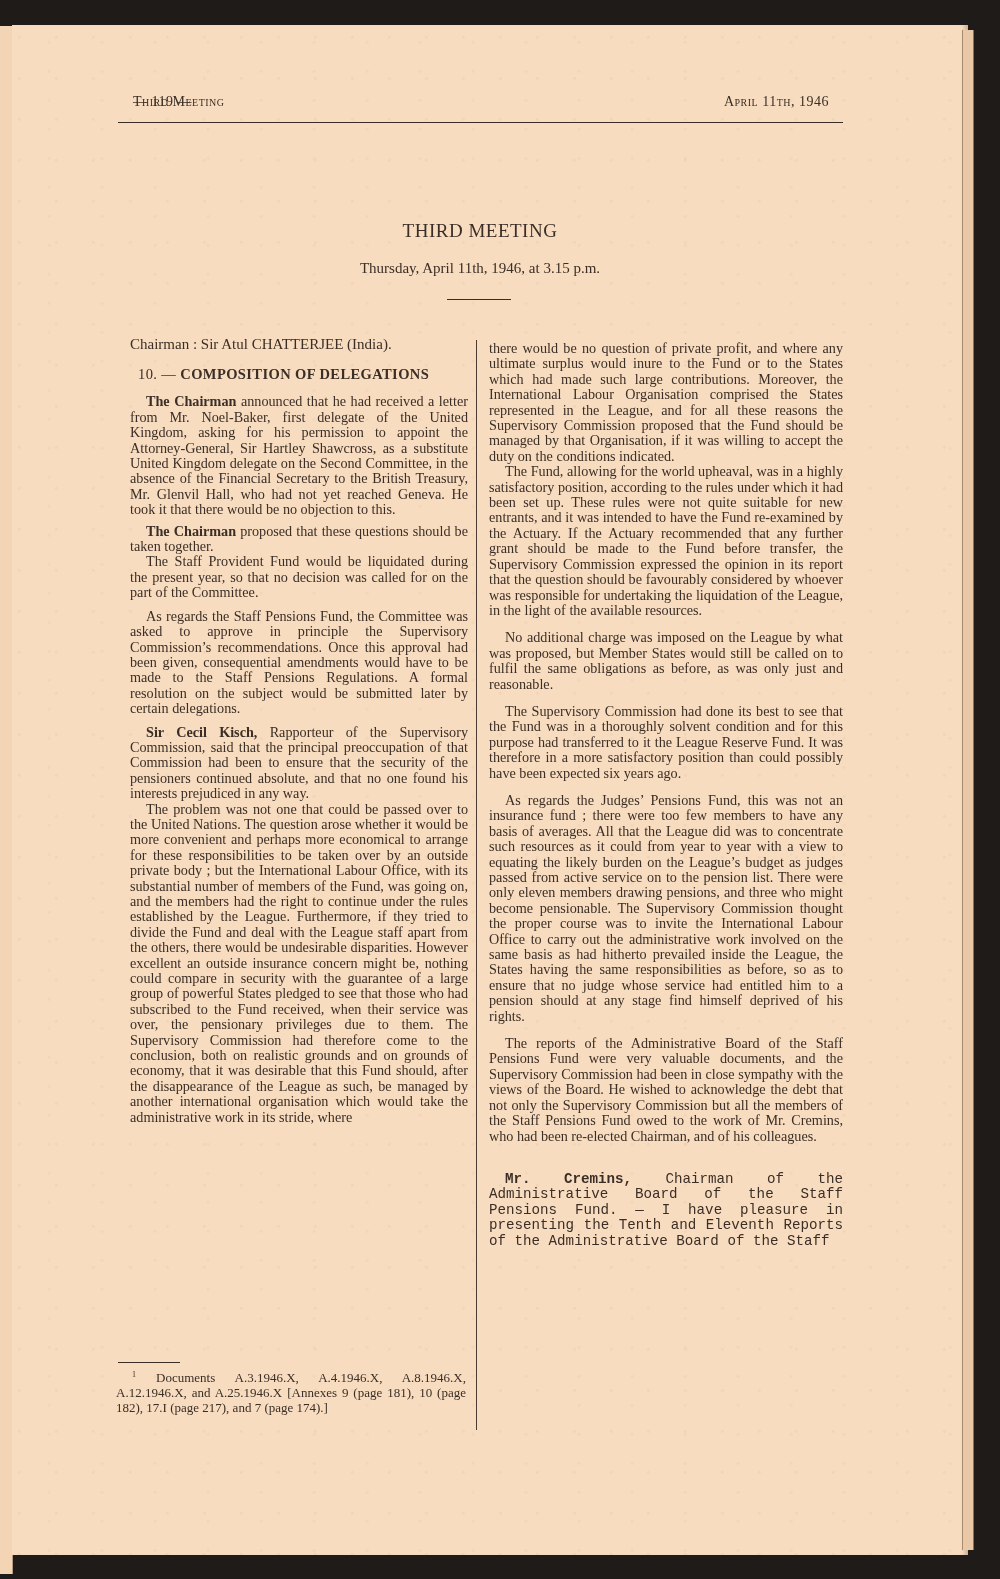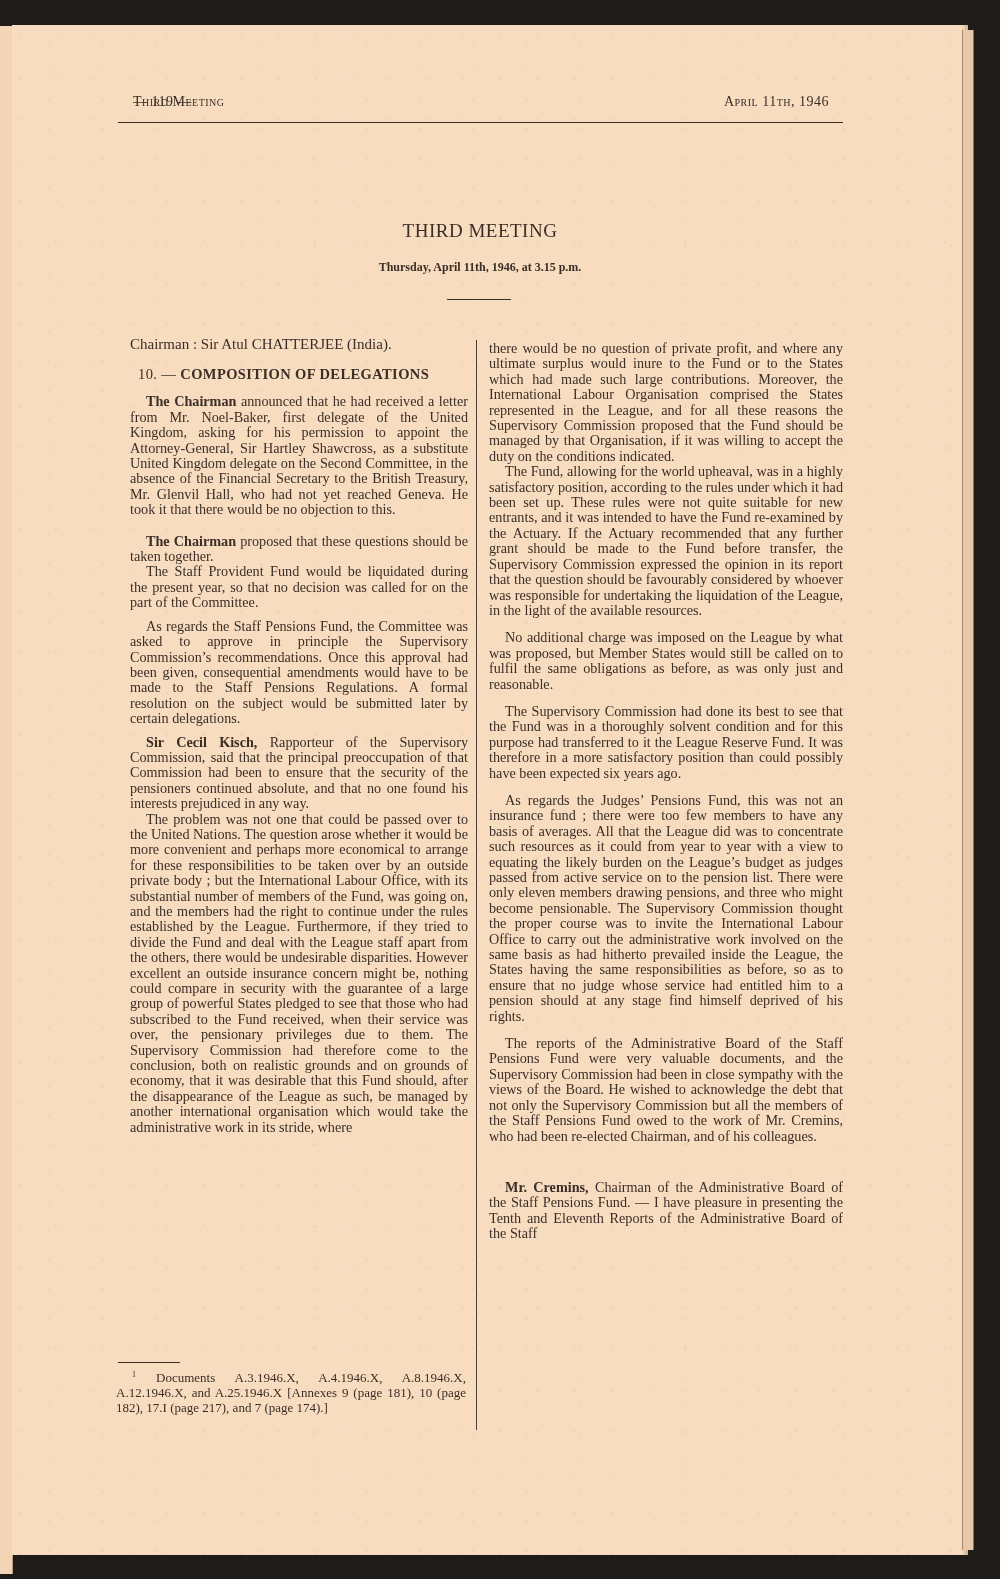--- a/index.html
+++ b/index.html
@@ -37,21 +37,21 @@
   .head-rule {
     position: absolute; top: 122px; left: 118px; width: 725px; height: 1px;
     background: #3a2e26;
   }
   .meeting-title {
     position: absolute; top: 220px; left: 0; width: 960px; text-align: center;
     font-size: 19px; letter-spacing: 0.5px;
   }
   .meeting-date {
     position: absolute; top: 260px; left: 0; width: 960px; text-align: center;
-    font-size: 12px; font-weight: bold;
+    font-size: 15px; font-weight: normal;
   }
   .title-rule {
     position: absolute; top: 299px; left: 447px; width: 64px; height: 1px; background: #3a2e26;
   }
   .col {
     position: absolute; width: 338px;
     font-size: 14.2px; line-height: 15.4px; text-align: justify;
   }
   .col-left { left: 130px; top: 337px; }
   .col-right { left: 489px; top: 341px; width: 354px; }
@@ -97,35 +97,35 @@
 
 <div class="col col-left">
   <p class="chairman-line">Chairman :   Sir Atul CHATTERJEE (India).</p>
 
   <div class="section-head">
     <span class="num">10. —</span>
     <span>COMPOSITION OF DELEGATIONS</span>
   </div>
   <p><span class="speaker">The Chairman</span><span> announced that he had received a letter from Mr. Noel-Baker, first delegate of the United Kingdom, asking for his permission to appoint the Attorney-General, Sir Hartley Shawcross, as a substitute United Kingdom delegate on the Second Committee, in the absence of the Financial Secretary to the British Treasury, Mr. Glenvil Hall, who had not yet reached Geneva. He took it that there would be no objection to this.</span></p>
 
-  <p style="margin-top:16px;"><span class="speaker">The Chairman</span><span> proposed that these questions should be taken together.</span></p>
+  <p style="margin-top:6px;"><span class="speaker">The Chairman</span><span> proposed that these questions should be taken together.</span></p>
   <p>The Staff Provident Fund would be liquidated during the present year, so that no decision was called for on the part of the Committee.</p>
   <p class="gap" style="margin-top:8px;">As regards the Staff Pensions Fund, the Committee was asked to approve in principle the Supervisory Commission’s recommendations. Once this approval had been given, consequential amendments would have to be made to the Staff Pensions Regulations. A formal resolution on the subject would be submitted later by certain delegations.</p>
   <p class="gap" style="margin-top:8px;"><span class="speaker">Sir Cecil Kisch,</span><span> Rapporteur of the Supervisory Commission, said that the principal preoccupation of that Commission had been to ensure that the security of the pensioners continued absolute, and that no one found his interests prejudiced in any way.</span></p>
   <p>The problem was not one that could be passed over to the United Nations. The question arose whether it would be more convenient and perhaps more economical to arrange for these responsibilities to be taken over by an outside private body ;  but the International Labour Office, with its substantial number of members of the Fund, was going on, and the members had the right to continue under the rules established by the League. Furthermore, if they tried to divide the Fund and deal with the League staff apart from the others, there would be undesirable disparities. However excellent an outside insurance concern might be, nothing could compare in security with the guarantee of a large group of powerful States pledged to see that those who had subscribed to the Fund received, when their service was over, the pensionary privileges due to them.  The Supervisory Commission had therefore come to the conclusion, both on realistic grounds and on grounds of economy, that it was desirable that this Fund should, after the disappearance of the League as such, be managed by another international organisation which would take the administrative work in its stride, where</p>
 </div>
 
 <div class="col-divider"></div>
 
 <div class="col col-right">
   <p style="text-indent:0;">there would be no question of private profit, and where any ultimate surplus would inure to the Fund or to the States which had made such large contributions.  Moreover, the International Labour Organisation comprised the States represented in the League, and for all these reasons the Supervisory Commission proposed that the Fund should be managed by that Organisation, if it was willing to accept the duty on the conditions indicated.</p>
   <p>The Fund, allowing for the world upheaval, was in a highly satisfactory position, according to the rules under which it had been set up.  These rules were not quite suitable for new entrants, and it was intended to have the Fund re-examined by the Actuary.  If the Actuary recommended that any further grant should be made to the Fund before transfer, the Supervisory Commission expressed the opinion in its report that the question should be favourably considered by whoever was responsible for undertaking the liquidation of the League, in the light of the available resources.</p>
   <p class="gap">No additional charge was imposed on the League by what was proposed, but Member States would still be called on to fulfil the same obligations as before, as was only just and reasonable.</p>
   <p class="gap">The Supervisory Commission had done its best to see that the Fund was in a thoroughly solvent condition and for this purpose had transferred to it the League Reserve Fund.  It was therefore in a more satisfactory position than could possibly have been expected six years ago.</p>
   <p class="gap">As regards the Judges’ Pensions Fund, this was not an insurance fund ;  there were too few members to have any basis of averages.  All that the League did was to concentrate such resources as it could from year to year with a view to equating the likely burden on the League’s budget as judges passed from active service on to the pension list.  There were only eleven members drawing pensions, and three who might become pensionable.  The Supervisory Commission thought the proper course was to invite the International Labour Office to carry out the administrative work involved on the same basis as had hitherto prevailed inside the League, the States having the same responsibilities as before, so as to ensure that no judge whose service had entitled him to a pension should at any stage find himself deprived of his rights.</p>
   <p class="gap">The reports of the Administrative Board of the Staff Pensions Fund were very valuable documents, and the Supervisory Commission had been in close sympathy with the views of the Board.  He wished to acknowledge the debt that not only the Supervisory Commission but all the members of the Staff Pensions Fund owed to the work of Mr. Cremins, who had been re-elected Chairman, and of his colleagues.</p>
-  <p class="gap" style="margin-top:36px;"><span class="speaker">Mr. Cremins,</span><span> Chairman of the Administrative Board of the Staff Pensions Fund. — I have pleasure in presenting the Tenth and Eleventh Reports of the Administrative Board of the Staff</span></p>
+  <p class="gap" style="margin-top:28px;font-family:Liberation Mono, monospace;"><span class="speaker">Mr. Cremins,</span><span> Chairman of the Administrative Board of the Staff Pensions Fund. — I have pleasure in presenting the Tenth and Eleventh Reports of the Administrative Board of the Staff</span></p>
 </div>
 
 <div class="footnote-rule"></div>
 <div class="footnote">
   <p style="text-indent:16px;"><sup>1</sup><span> Documents A.3.1946.X, A.4.1946.X, A.8.1946.X, A.12.1946.X, and A.25.1946.X [Annexes 9 (page 181), 10 (page 182), 17.I (page 217), and 7 (page 174).]</span></p>
 </div>
 
 </body></html>

